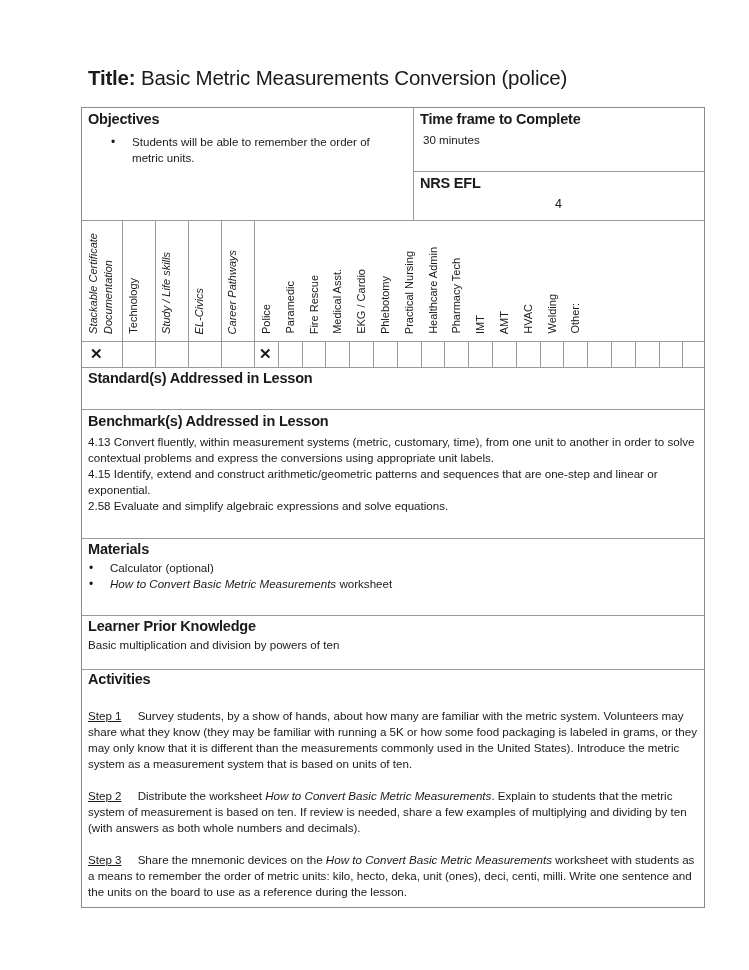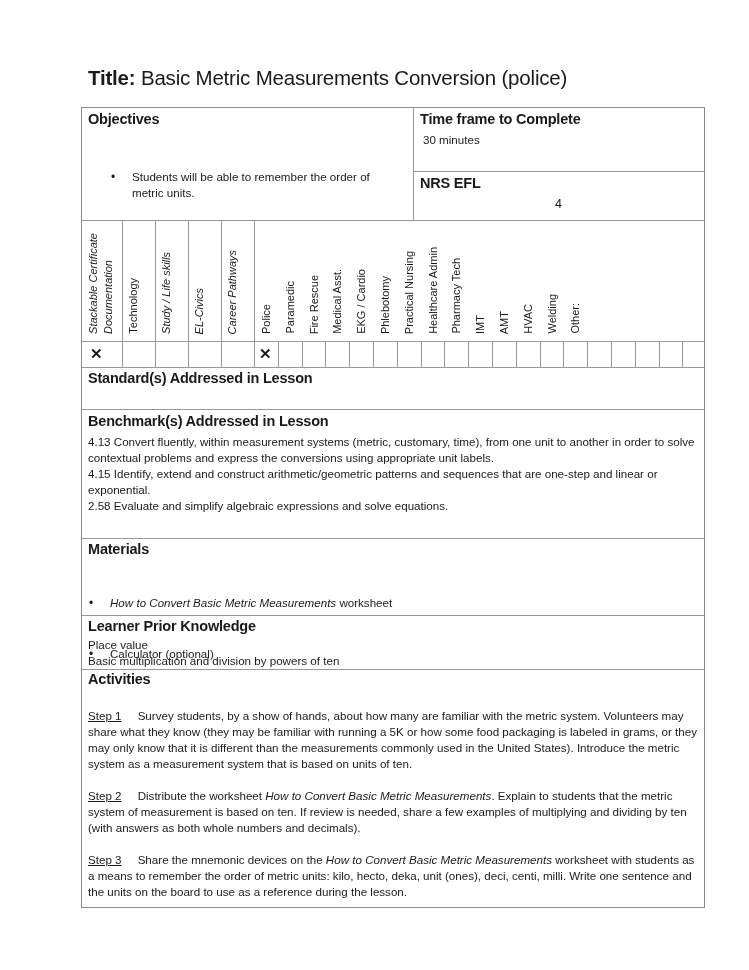--- a/index.html
+++ b/index.html
@@ -8,21 +8,21 @@
   .title { position:absolute; left:88px; top:66px; font-size:20.5px; letter-spacing:-0.2px; }
   .title b { font-weight:bold; }
   .tbl { position:absolute; left:81px; top:107px; width:624px; height:801px;
          border:1px solid #8a8a8a; box-sizing:border-box; }
   .hline { position:absolute; left:0; right:0; height:0; border-top:1px solid #9a9a9a; }
   .vline { position:absolute; width:0; border-left:1px solid #9a9a9a; }
   .h { font-weight:bold; font-size:14.5px; letter-spacing:-0.2px; }
   .sec { position:absolute; left:6px; right:6px; font-size:11.6px; line-height:16px; }
   .abs { position:absolute; }
   ul.bul { margin:0; padding:0; list-style:none; }
-  ul.bul li { position:relative;margin-top:35px; }
+  ul.bul li { position:relative; }
   ul.bul li::before { content:"\2022"; position:absolute; font-size:12px; }
   .obj li { padding-left:44px; }
   .obj li::before { left:23px; }
   .mat li { padding-left:22px; }
   .mat li::before { left:1px; }
   .vt { position:absolute; bottom:0; writing-mode:vertical-rl; transform:rotate(180deg);
         font-size:11px; line-height:12px; white-space:nowrap; }
   .it { font-style:italic; }
   .xmark { position:absolute; font-size:15px; font-weight:bold; }
   .step u { text-decoration:underline; }
@@ -141,28 +141,27 @@
   <div class="abs h" style="left:6px;top:305px;">Benchmark(s) Addressed in Lesson</div>
   <div class="sec" style="top:326px;">
     <p>4.13 Convert fluently, within measurement systems (metric, customary, time), from one unit to another in order to solve contextual problems and express the conversions using appropriate unit labels.</p>
     <p>4.15 Identify, extend and construct arithmetic/geometric patterns and sequences that are one-step and linear or exponential.</p>
     <p>2.58 Evaluate and simplify algebraic expressions and solve equations.</p>
   </div>
   <div class="hline" style="top:430px;"></div>
 
   <div class="abs h" style="left:6px;top:433px;">Materials</div>
   <ul class="bul mat sec" style="top:452px;">
+    <li><span>Calculator (optional)</span></li>
     <li><i>How to Convert Basic Metric Measurements</i><span> worksheet</span></li>
-    <li><span>Calculator (optional)</span></li>
   </ul>
   <div class="hline" style="top:507px;"></div>
 
   <div class="abs h" style="left:6px;top:510px;">Learner Prior Knowledge</div>
   <div class="sec" style="top:529px;">
-    <p>Place value</p>
     <p>Basic multiplication and division by powers of ten</p>
   </div>
   <div class="hline" style="top:561px;"></div>
 
   <div class="abs h" style="left:6px;top:563px;">Activities</div>
   <div id="steps" class="sec" style="top:600px;">
       <p class="step" style="margin-bottom: 16px;"><u>Step 1</u>&nbsp;&nbsp;&nbsp;&nbsp; <span>Survey students, by a show of hands, about how many are familiar with the metric system.  Volunteers may share what they know (they may be familiar with running a 5K or how some food packaging is labeled in grams, or they may only know that it is different than the measurements commonly used in the United States).  Introduce the metric system as a measurement system that is based on units of ten.</span></p>
       <p class="step" style="margin-bottom: 16px;"><u>Step 2</u>&nbsp;&nbsp;&nbsp;&nbsp; <span>Distribute the worksheet </span><i>How to Convert Basic Metric Measurements</i><span>.  Explain to students that the metric system of measurement is based on ten.  If review is needed, share a few examples of multiplying and dividing by ten (with answers as both whole numbers and decimals).</span></p>
       <p class="step" style="margin-bottom: 16px;"><u>Step 3</u>&nbsp;&nbsp;&nbsp;&nbsp; <span>Share the mnemonic devices on the </span><i>How to Convert Basic Metric Measurements</i><span> worksheet with students as a means to remember the order of metric units:  kilo, hecto, deka, unit (ones), deci, centi, milli.  Write one sentence and the units on the board to use as a reference during the lesson.</span></p>
     </div>

